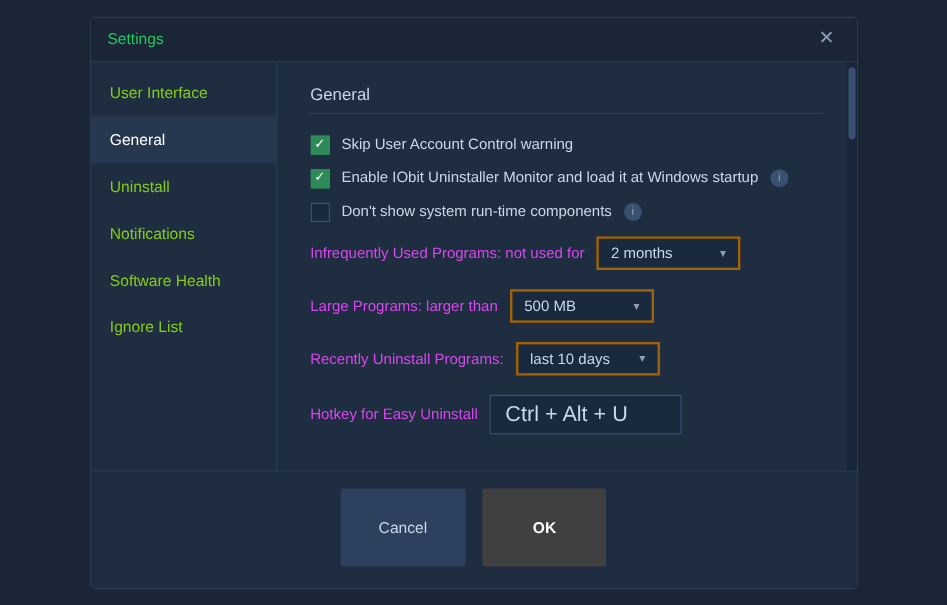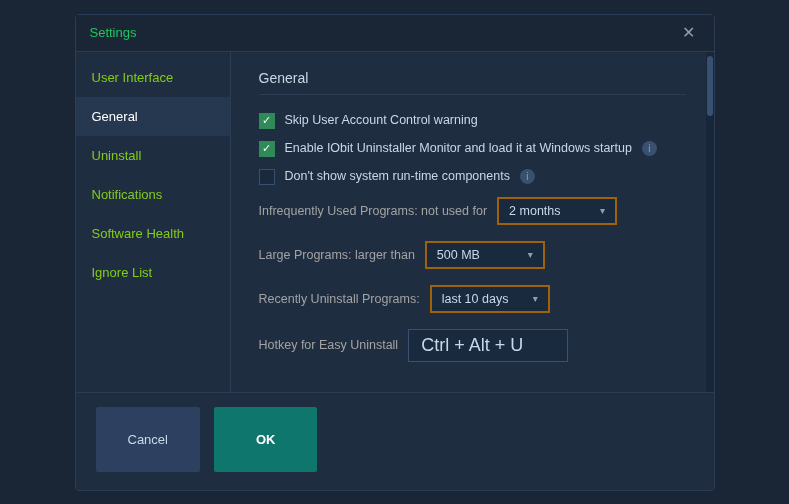--- a/index.html
+++ b/index.html
@@ -133,21 +133,21 @@
       cursor: pointer;
       flex-shrink: 0;
     }
     .form-row {
       display: flex;
       align-items: center;
       margin-bottom: 16px;
       gap: 10px;
     }
     .form-label {
-      color: #a3a3a3;
+      color: #d946ef;
       font-size: 12.5px;
       white-space: nowrap;
     }
     .dropdown {
       background: #1a2a3e;
       border: 2px solid #a16207;
       color: #c8d8e8;
       font-size: 12.5px;
       padding: 5px 10px;
       display: flex;
@@ -164,36 +164,37 @@
     .hotkey-input {
       background: #1a2a3e;
       border: 1px solid #3a5070;
       color: #c8d8e8;
       font-size: 18px;
       padding: 5px 12px;
       min-width: 160px;
     }
     .footer {
       display: flex;
+      justify-content: center;
       gap: 14px;
       padding: 14px 20px 18px 20px;
       background: #1e2d40;
       border-top: 1px solid #2a3d55;
     }
     .btn-cancel {
       background: #2e4060;
       border: none;
       color: #c8d8e8;
       font-size: 13px;
       padding: 9px 32px;
       cursor: pointer;
       border-radius: 2px;
     }
     .btn-ok {
-      background: #0f766e;
+      background: #404040;
       border: none;
       color: #fff;
       font-size: 13px;
       font-weight: 600;
       padding: 25px 42px;
       cursor: pointer;
       border-radius: 2px;
     }
   </style>
 </head>

